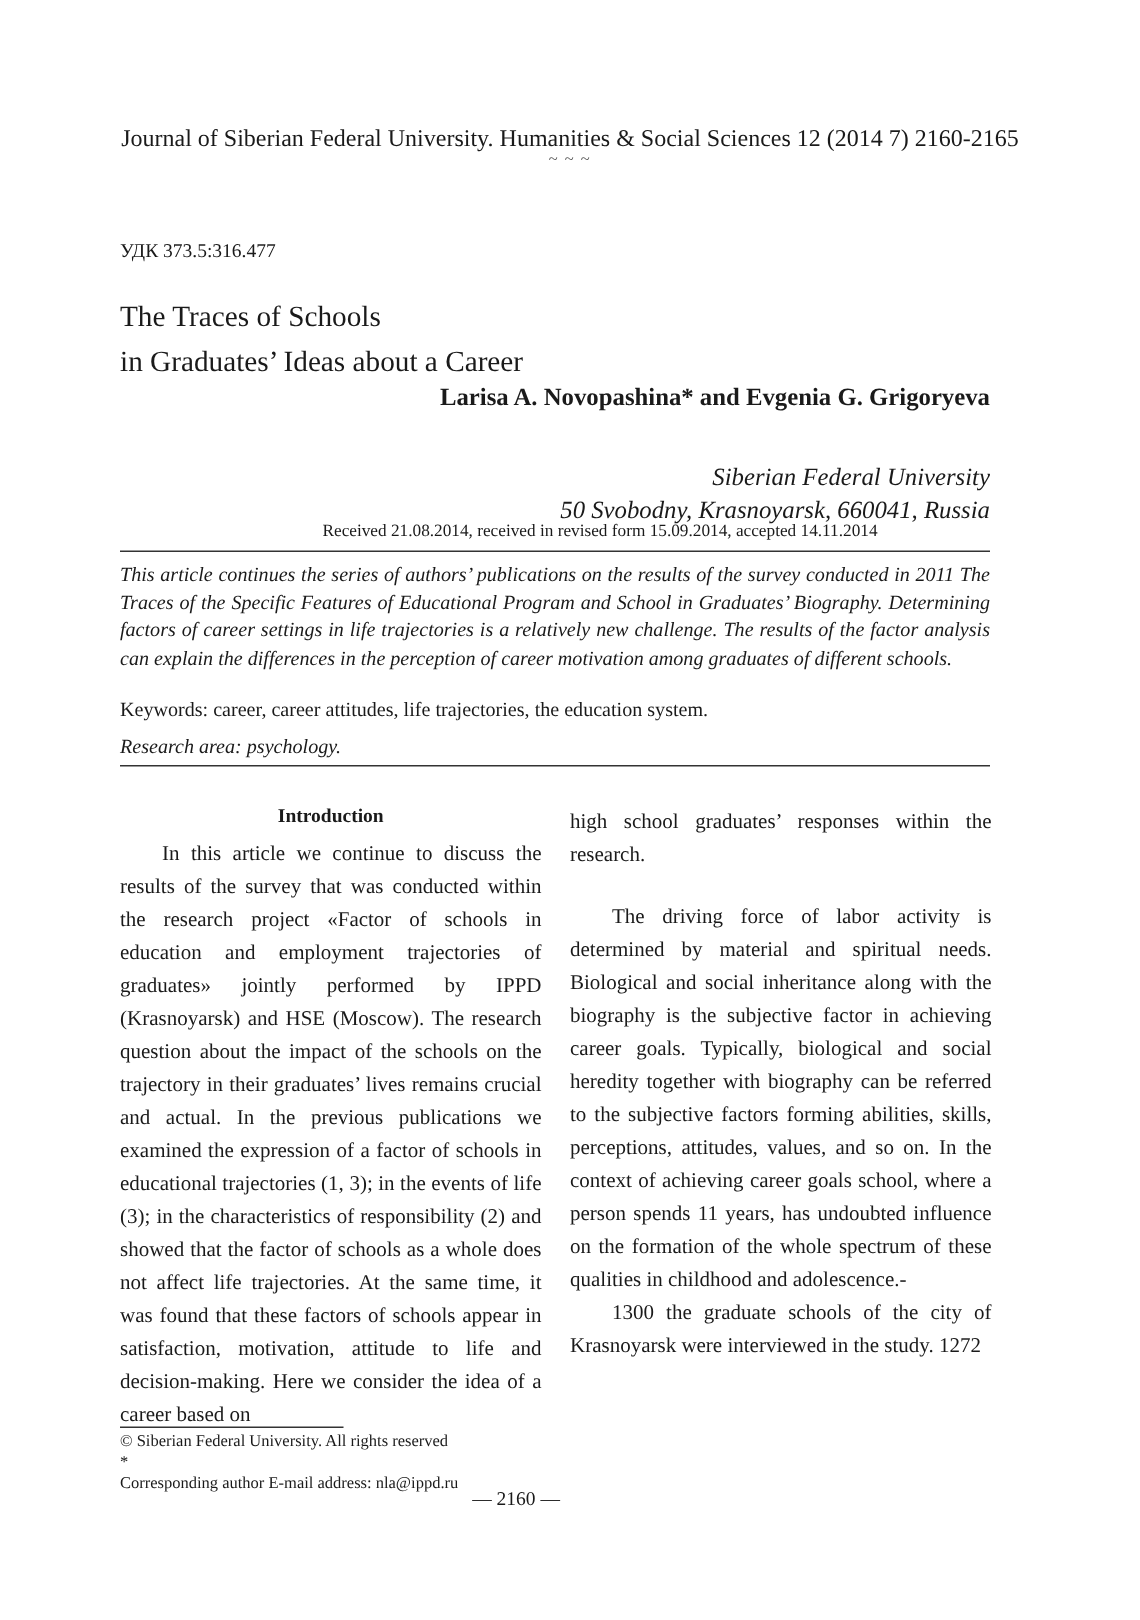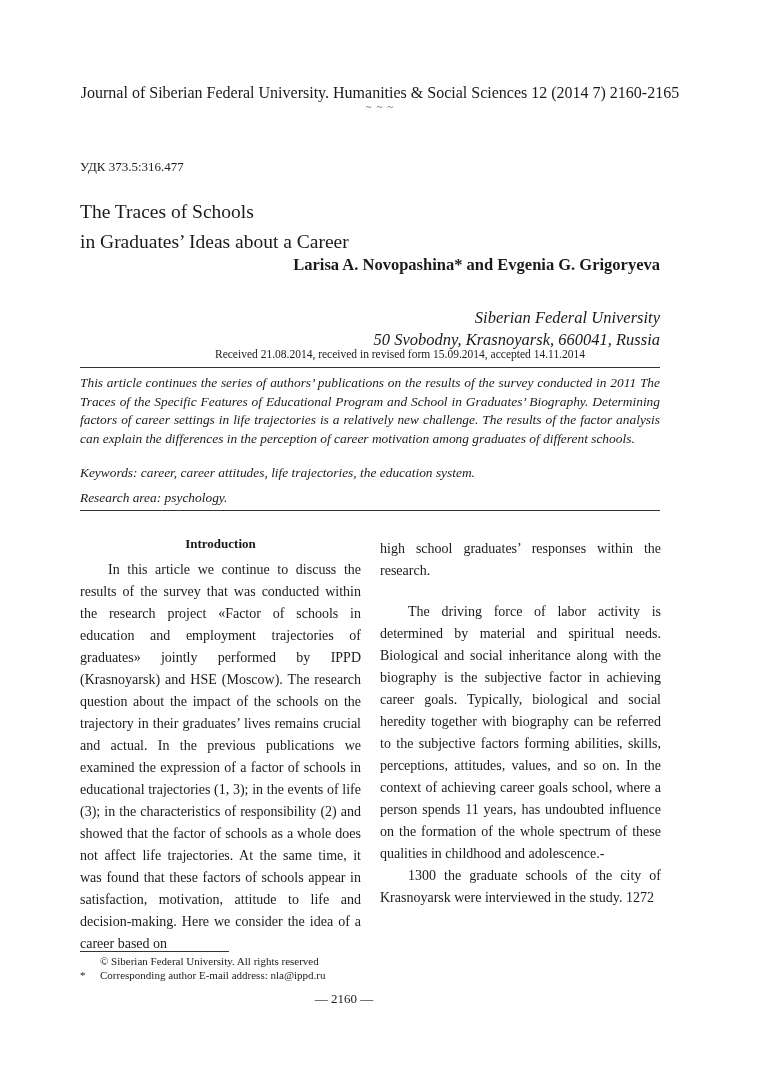--- a/index.html
+++ b/index.html
@@ -8,32 +8,32 @@
   .abs { position: absolute; }
   .journal { left: 0; width: 760px; top: 84px; text-align: center; font-size: 16px; }
   .tilde { left: 0; width: 760px; top: 100px; text-align: center; font-size: 11px; color: #555; letter-spacing: 1px; }
   .udk { left: 80px; top: 159px; font-size: 13px; }
   .title { left: 80px; top: 197px; font-size: 19.5px; font-weight: normal; line-height: 30px; }
   .authors { right: 100px; top: 255px; font-size: 16.5px; font-weight: bold; text-align: right; }
   .affil { right: 100px; top: 287px; font-size: 16.5px; font-style: italic; text-align: right; line-height: 22px; margin-top: 20px; }
   .received { left: 0; width: 760px; top: 348px; text-align: center; font-size: 11.5px; margin-left: 20px; }
   .rule { left: 80px; width: 580px; height: 1px; background: #333; }
   .abstract { left: 80px; width: 580px; top: 374px; font-size: 13.4px; font-style: italic; line-height: 18.5px; text-align: justify; }
-  .keywords { left: 80px; top: 465px; font-size: 13.4px; font-style: italic; }
+  .keywords { left: 80px; top: 465px; font-size: 13.4px; }
   .research { left: 80px; top: 490px; font-size: 13.4px; font-style: italic; }
   .col { width: 281px; font-size: 14px; line-height: 22px; text-align: justify; }
   .col-left { left: 80px; top: 533px; }
   .col-right { left: 380px; top: 538px; }
   .heading { text-align: center; font-weight: bold; font-size: 13px; }
   .para { text-indent: 28px; margin: 0; }
   .para-noindent { margin: 0; }
   .sp { height: 15px; }
   .fn-rule { left: 80px; width: 149px; height: 1px; background: #333; top: 951px; }
   .fn { left: 80px; top: 954px; font-size: 11px; line-height: 14px; }
-  .fn .row { display: flex; }
+  .fn .row { display: flex; flex-direction: column; }
   .fn .mark { width: 20px; }
   .pagenum { left: 0; width: 688px; top: 991px; text-align: center; font-size: 13px; }
 </style>
 </head>
 <body>
 
 <div class="abs journal">Journal of  Siberian Federal University.  Humanities &amp; Social Sciences 12 (2014 7) 2160-2165</div>
 <div class="abs tilde">~ ~ ~</div>
 
 <div class="abs udk">УДК 373.5:316.477</div>

